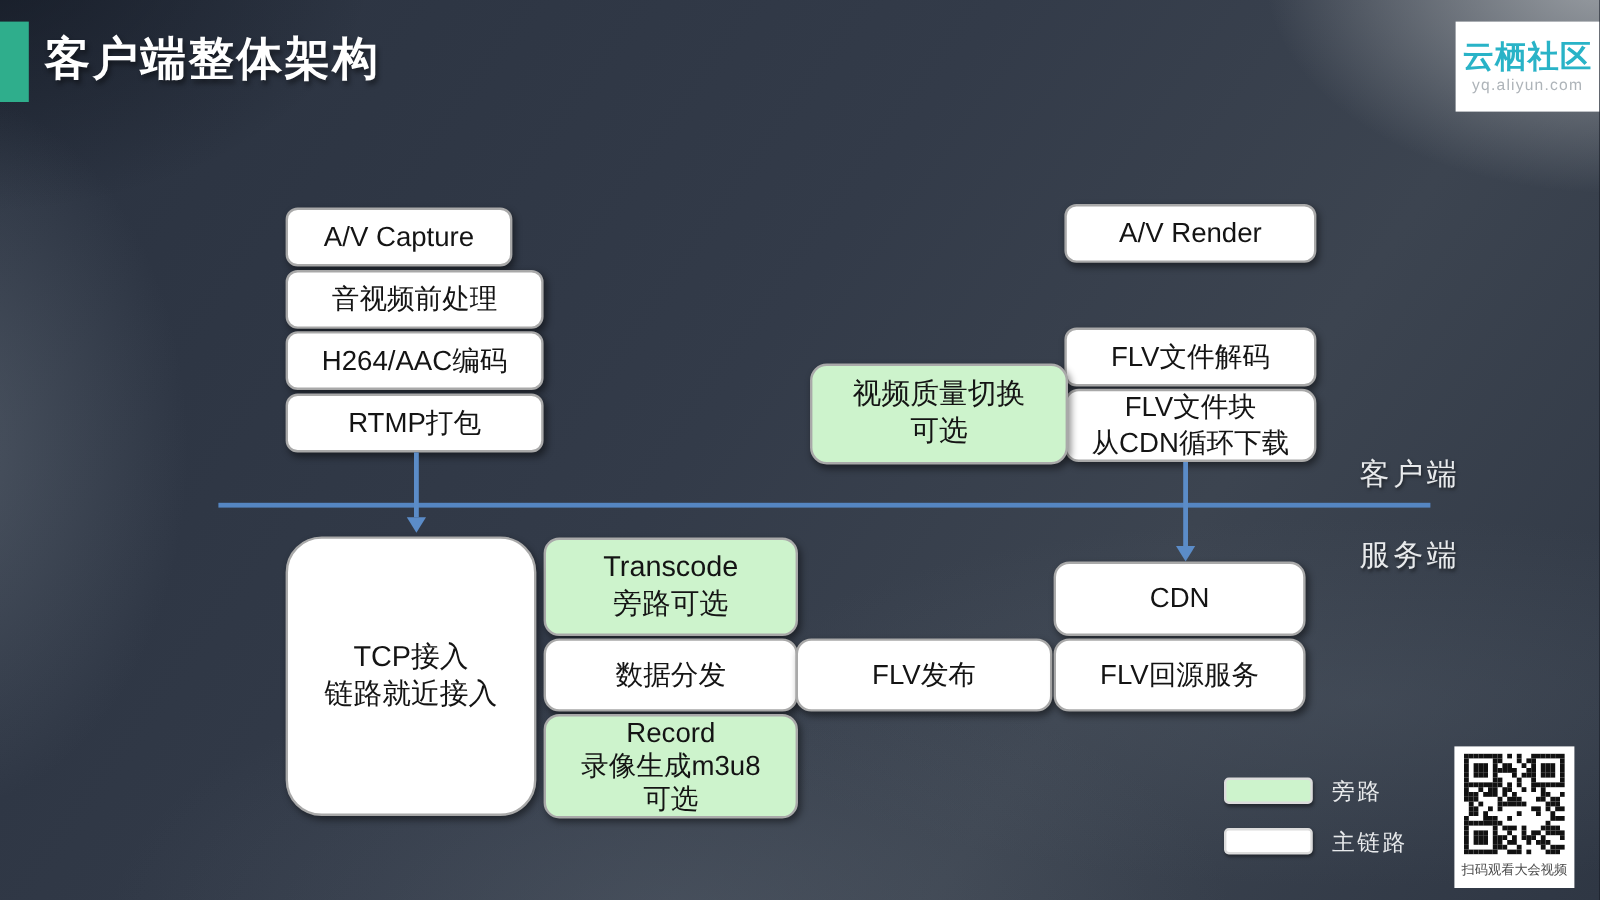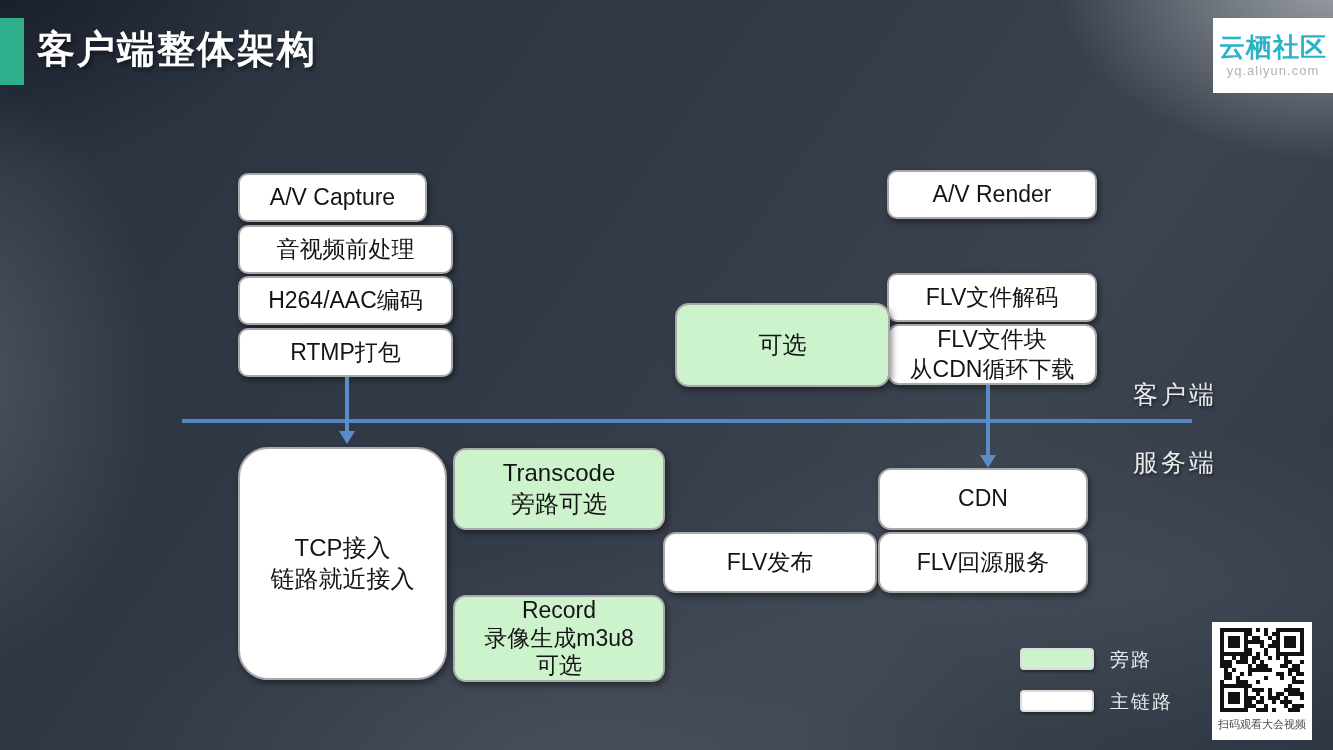--- a/index.html
+++ b/index.html
@@ -89,40 +89,44 @@
     </div>
   <div class="box" style="left:887px;top:273px;width:210px;height:49px;">
       <span>FLV文件解码</span>
     </div>
   <div class="box" style="left:887px;top:324px;width:210px;height:61px;border-radius:12px;">
     <span>FLV文件块</span>
     <span>从CDN循环下载</span>
   </div>
 
   <div class="box green" style="left:675px;top:303px;width:215px;height:84px;border-radius:14px;font-size:24px;">
+    <span>视频质量切换</span>
     <span>可选</span>
   </div>
 
   <div class="divider"></div>
   <div class="side-label" style="top:378px;">客户端</div>
   <div class="side-label" style="top:446px;">服务端</div>
 
   <div class="arrow-shaft" style="left:345px;top:377px;height:54px;"></div>
   <div class="arrow-head" style="left:339px;top:431px;"></div>
   <div class="arrow-shaft" style="left:986px;top:385px;height:70px;"></div>
   <div class="arrow-head" style="left:980px;top:455px;"></div>
 
   <div class="box green" style="left:453px;top:448px;width:212px;height:82px;border-radius:13px;font-size:24px;">
     <span>Transcode</span>
     <span>旁路可选</span>
   </div>
   <div class="box" style="left:238px;top:447px;width:209px;height:233px;border-radius:30px;font-size:24px;">
     <span>TCP接入</span>
     <span>链路就近接入</span>
   </div>
+  <div class="box" style="left:453px;top:532px;width:212px;height:61px;border-radius:13px;">
+      <span>数据分发</span>
+    </div>
   <div class="box green" style="left:453px;top:595px;width:212px;height:87px;border-radius:13px;line-height:1.2;">
     <span>Record</span>
     <span>录像生成m3u8</span>
     <span>可选</span>
   </div>
   <div class="box" style="left:663px;top:532px;width:214px;height:61px;border-radius:13px;">
       <span>FLV发布</span>
     </div>
   <div class="box" style="left:878px;top:468px;width:210px;height:62px;border-radius:13px;">
       <span>CDN</span>

